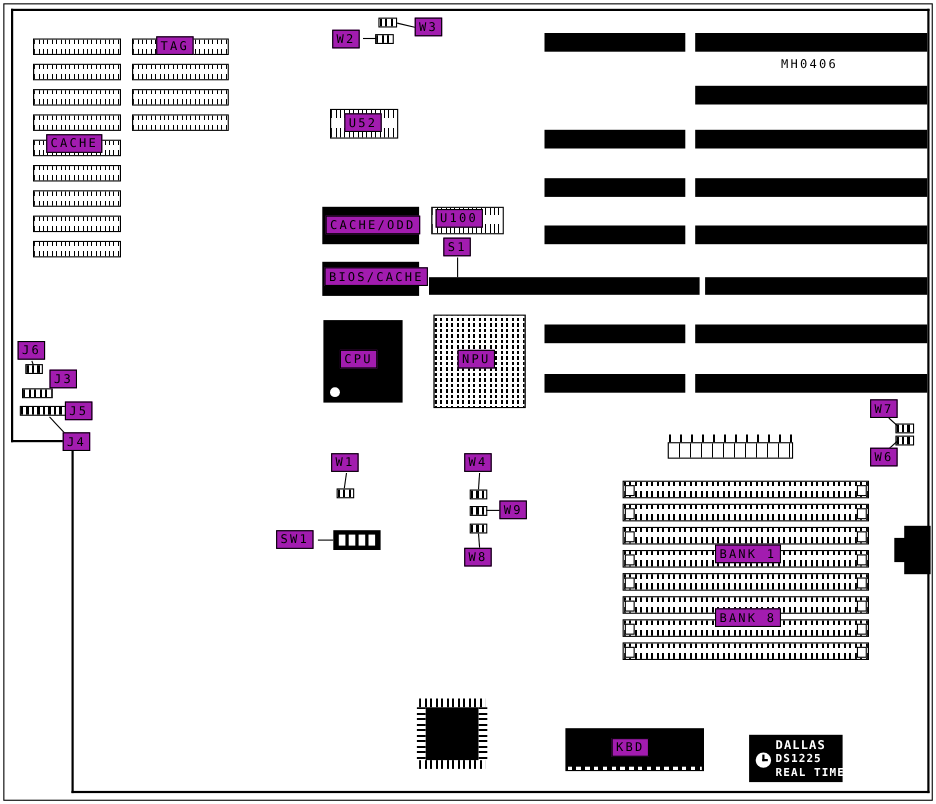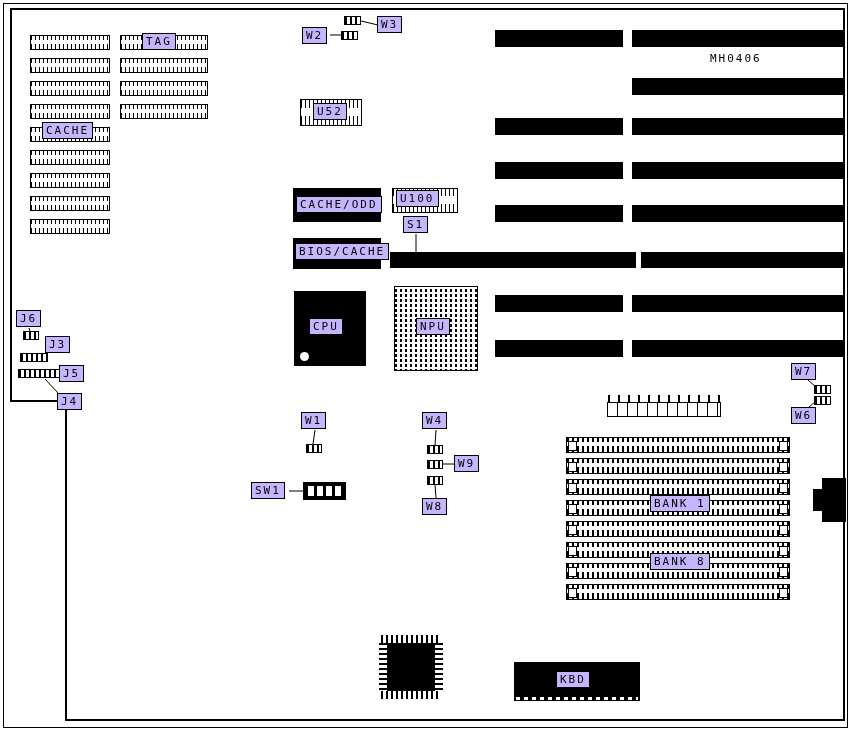--- a/index.html
+++ b/index.html
@@ -2,21 +2,21 @@
 <html><head>
 <meta charset="utf-8">
 <style>
   *{margin:0;padding:0;box-sizing:border-box}
   html,body{background:#fff}
   .stage{position:relative;width:851px;height:731px;background:#fff;overflow:hidden;
          font-family:"DejaVu Sans Mono","Liberation Mono",monospace;color:#000}
   .frame{position:absolute;left:3px;top:3px;width:845px;height:725px;border:1px solid #000;z-index:0}
   .line{position:absolute;background:#000;z-index:1}
   .txt{position:absolute;font-size:11px;letter-spacing:2px;z-index:2;white-space:nowrap}
-  .lbl{position:absolute;z-index:6;background:#c4b5fd;border:1px solid #000;font-size:11px;
+  .lbl{position:absolute;z-index:6;background:#a21caf;border:1px solid #000;font-size:11px;
        line-height:13px;padding:1px 3px;white-space:nowrap;letter-spacing:2px}
   .slot{position:absolute;height:17px;background:#000;z-index:2}
   .dip{position:absolute;border:1px solid #000;z-index:2;background:
        linear-gradient(to bottom, rgba(0,0,0,0) 0 30%, #fff 30% 64%, rgba(0,0,0,0) 64%),
        repeating-linear-gradient(90deg,#000 0 1px,#fff 1px 4px)}
   .jumper{position:absolute;border:1px solid #000;z-index:3;
        background:repeating-linear-gradient(90deg,#000 0 2px,#fff 2px 5px)}
   .blk{position:absolute;background:#000;z-index:2}
   .pga{position:absolute;border:1px solid #000;z-index:2;background:
        repeating-linear-gradient(to bottom,#fff 0 2px, rgba(0,0,0,0) 2px 5px),
@@ -168,20 +168,26 @@
 
   <div class="hatch-h" style="left:381px;top:635px;width:60px;height:8px"></div>
   <div class="hatch-h" style="left:381px;top:691px;width:60px;height:8px"></div>
   <div class="hatch-v" style="left:379px;top:643px;width:8px;height:48px"></div>
   <div class="hatch-v" style="left:435px;top:643px;width:8px;height:48px"></div>
   <div class="blk" style="left:387px;top:643px;width:48px;height:48px"></div>
 
   <div class="blk dash-b" style="left:514px;top:662px;width:126px;height:39px"></div>
   <div class="lbl" style="left:556px;top:671px">KBD</div>
 
+  <div class="rtc" style="left:681px;top:668px;width:85px;height:43px">
+    <div class="clock" style="left:6px;top:16px"></div>
+    <div class="rtc-line" style="left:24px;top:3px;font-size:11px">DALLAS</div>
+    <div class="rtc-line" style="left:24px;top:17px;font-size:10px">DS1225</div>
+    <div class="rtc-line" style="left:24px;top:29px;font-size:10px">REAL TIME</div>
+  </div>
 
   <svg class="callouts" width="851" height="731">
     <line x1="378" y1="25" x2="361" y2="21" stroke="#000" stroke-width="1"></line>
     <line x1="330" y1="35" x2="342" y2="35" stroke="#000" stroke-width="1"></line>
     <line x1="416" y1="234" x2="416" y2="252" stroke="#000" stroke-width="1"></line>
     <line x1="315" y1="430" x2="313" y2="444" stroke="#000" stroke-width="1"></line>
     <line x1="436" y1="430" x2="435" y2="445" stroke="#000" stroke-width="1"></line>
     <line x1="455" y1="464" x2="442" y2="464" stroke="#000" stroke-width="1"></line>
     <line x1="436" y1="498" x2="435" y2="485" stroke="#000" stroke-width="1"></line>
     <line x1="289" y1="491" x2="303" y2="491" stroke="#000" stroke-width="1"></line>

